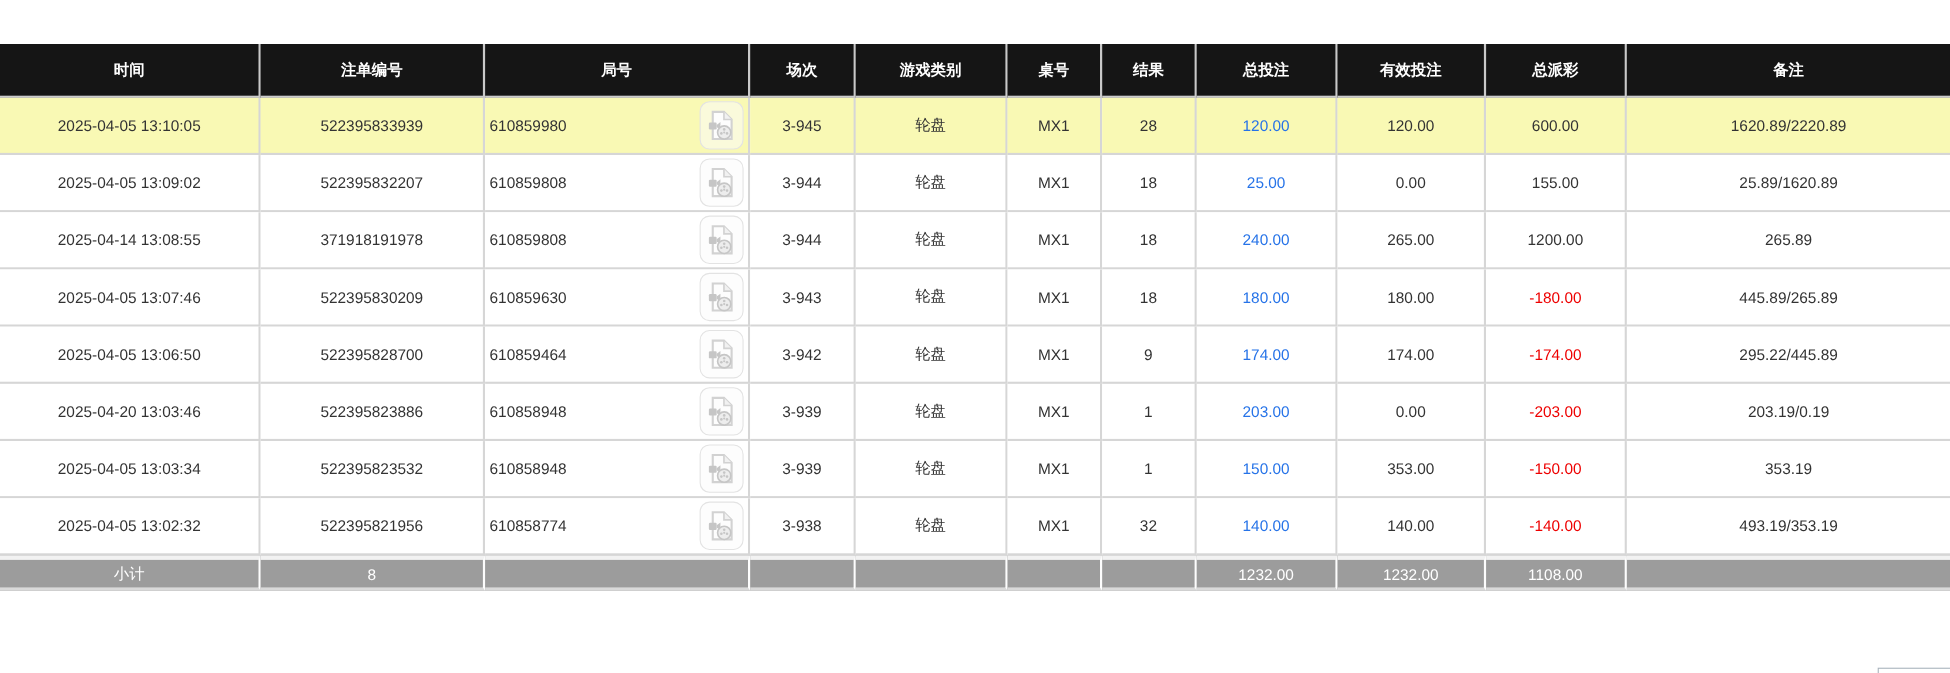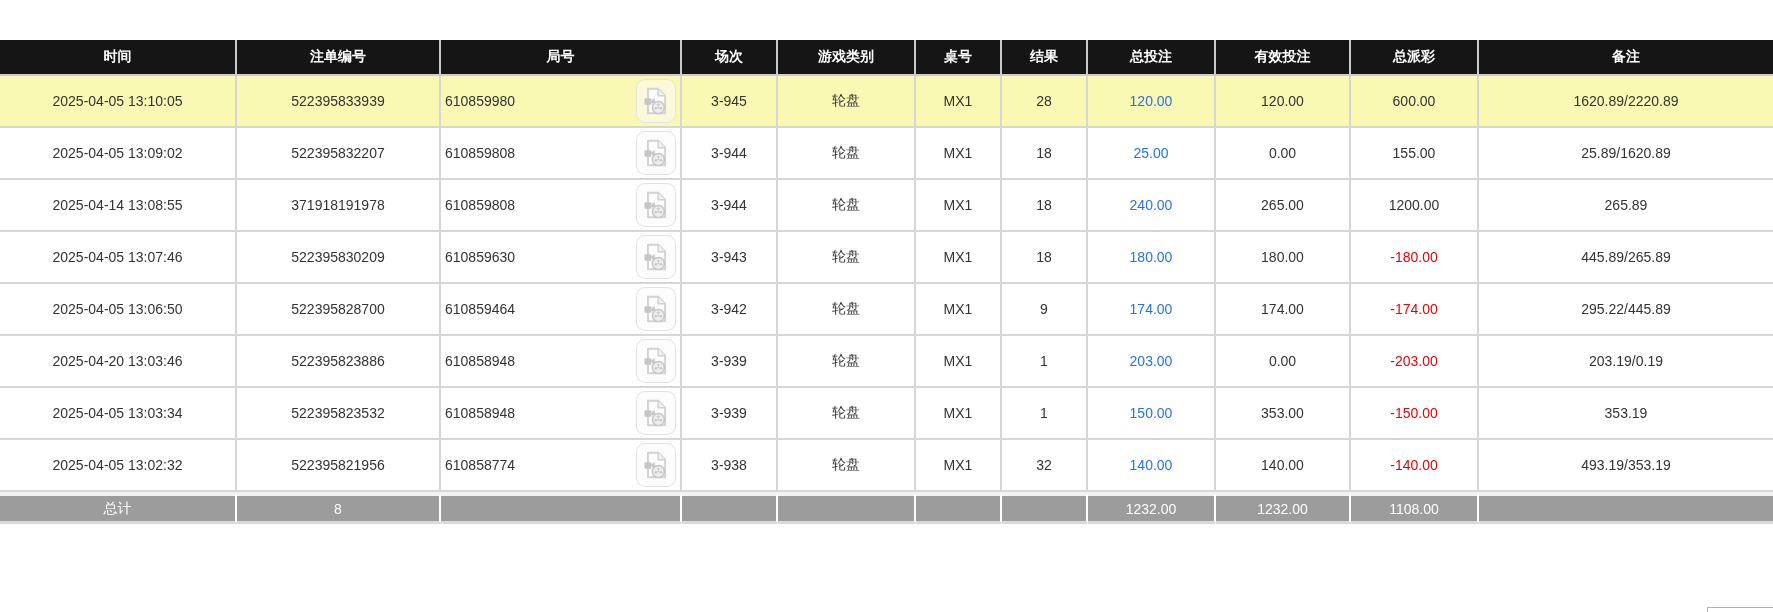--- a/index.html
+++ b/index.html
@@ -13,21 +13,21 @@
   *{box-sizing:border-box;}
   html,body{margin:0;padding:0;}
   body{font-family:"Liberation Sans","DejaVu Sans",sans-serif;background:#fff;}
   .screen{position:relative;width:1773px;height:612px;background:#fff;overflow:hidden;}
   table.records{
     position:absolute;left:0;top:40px;width:1773px;
     border-collapse:separate;border-spacing:0;table-layout:fixed;
   }
   thead th{
     background:var(--header-bg);color:#fff;font-weight:bold;font-size:14px;
-    height:36px;text-align:center;padding:0 4px;
+    height:49px;text-align:center;padding:0 4px;
     border-right:2px solid #c9c9c9;border-bottom:2px solid #cccccc;
   }
   thead th:last-child{border-right:none;}
   tbody td{
     background:#fff;color:#333;font-size:14px;height:52px;text-align:center;
     padding:0 4px;border-right:2px solid var(--grid);border-bottom:2px solid var(--grid);
     white-space:nowrap;overflow:hidden;
   }
   tbody td:last-child{border-right:none;}
   tbody tr.highlight td{background:var(--highlight);margin-left:39px;}
@@ -322,21 +322,21 @@
     <td>MX1</td>
     <td>32</td>
     <td class="bet-link">140.00</td>
     <td>140.00</td>
     <td class="neg">-140.00</td>
     <td>493.19/353.19</td>
   </tr>
       </tbody>
     <tfoot>
       <tr>
-        <td>总计</td>
+        <td>小计</td>
         <td>8</td>
         <td></td>
         <td></td>
         <td></td>
         <td></td>
         <td></td>
         <td>1232.00</td>
         <td>1232.00</td>
         <td>1108.00</td>
         <td></td>

